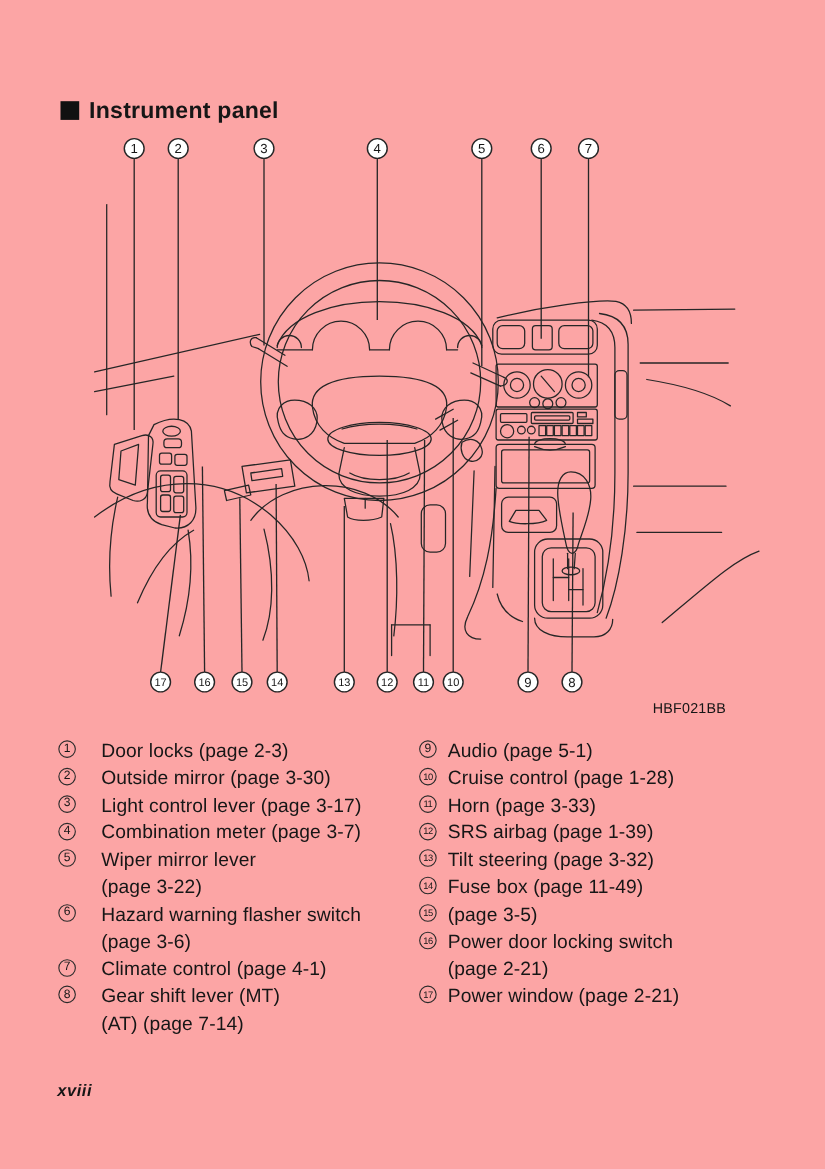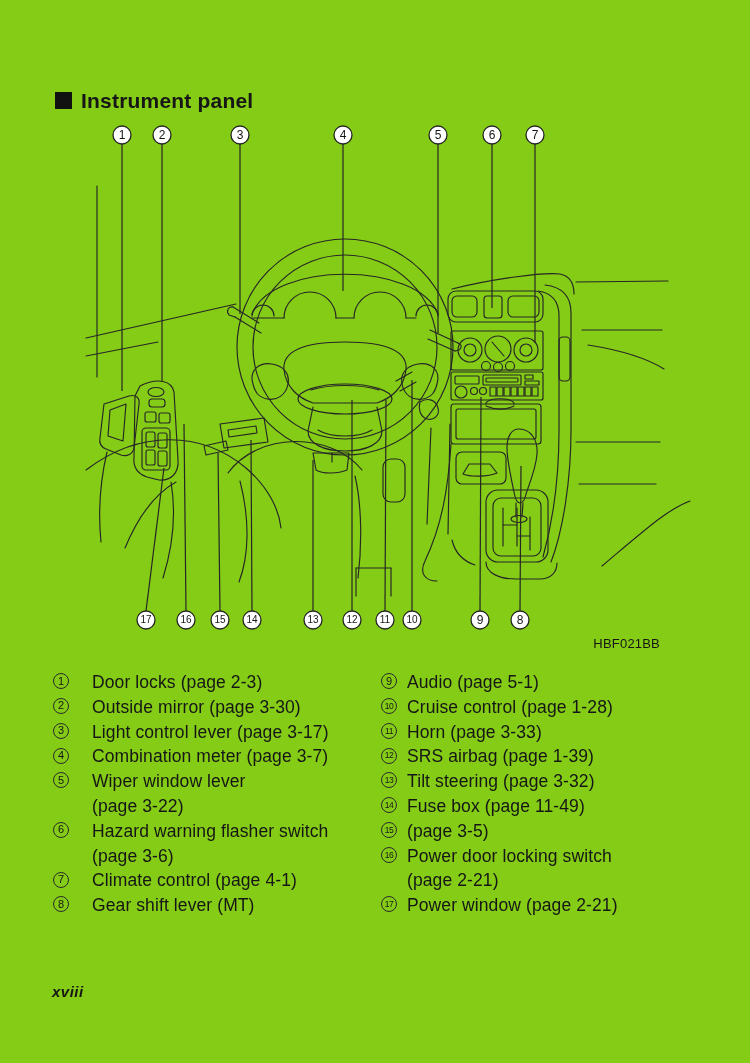--- a/index.html
+++ b/index.html
@@ -1,17 +1,17 @@
 <!DOCTYPE html>
 <html><head>
 <meta charset="utf-8">
 <style>
   html,body{margin:0;padding:0;background:#ffffff;}
   body{width:750px;height:1063px;position:relative;font-family:"Liberation Sans",sans-serif;color:#161616;}
-  .page{position:absolute;inset:0;background:#84cc16;overflow:hidden;}
+  .page{position:absolute;inset:0;background:#fca5a5;overflow:hidden;}
 
   
   .title-block{position:absolute;left:55px;top:90px;display:flex;align-items:center;gap:9px;}
   .title-square{width:17px;height:17px;background:#111;flex:0 0 auto;}
   .page-title{font-size:21px;font-weight:bold;letter-spacing:.2px;margin:0;line-height:21px;}
 
   
   .diagram-svg{position:absolute;left:0;top:0;width:750px;height:1063px;}
   .art{stroke:#262626;fill:none;stroke-width:1.15;stroke-linecap:round;stroke-linejoin:round;}
   .callout-line{stroke:#262626;stroke-width:1.2;fill:none;}
@@ -271,24 +271,24 @@
       </g>
   </svg>
 
   <div class="figure-code">HBF021BB</div>
 
   <ul class="legend-col col-left" id="legend-left">
       <li class="litem"><span class="cnum">1</span><span><span class="lline">Door locks (page 2-3)</span></span></li>
       <li class="litem"><span class="cnum">2</span><span><span class="lline">Outside mirror (page 3-30)</span></span></li>
       <li class="litem"><span class="cnum">3</span><span><span class="lline">Light control lever (page 3-17)</span></span></li>
       <li class="litem"><span class="cnum">4</span><span><span class="lline">Combination meter (page 3-7)</span></span></li>
-      <li class="litem"><span class="cnum">5</span><span><span class="lline">Wiper window lever</span><span class="lline">(page 3-22)</span></span></li>
+      <li class="litem"><span class="cnum">5</span><span><span class="lline">Wiper mirror lever</span><span class="lline">(page 3-22)</span></span></li>
       <li class="litem"><span class="cnum">6</span><span><span class="lline">Hazard warning flasher switch</span><span class="lline">(page 3-6)</span></span></li>
       <li class="litem"><span class="cnum">7</span><span><span class="lline">Climate control (page 4-1)</span></span></li>
-      <li class="litem"><span class="cnum">8</span><span><span class="lline">Gear shift lever (MT)</span></span></li>
+      <li class="litem"><span class="cnum">8</span><span><span class="lline">Gear shift lever (MT)</span><span class="lline">(AT) (page 7-14)</span></span></li>
     </ul>
   <ul class="legend-col col-right" id="legend-right">
       <li class="litem"><span class="cnum">9</span><span><span class="lline">Audio (page 5-1)</span></span></li>
       <li class="litem"><span class="cnum two">10</span><span><span class="lline">Cruise control (page 1-28)</span></span></li>
       <li class="litem"><span class="cnum two">11</span><span><span class="lline">Horn (page 3-33)</span></span></li>
       <li class="litem"><span class="cnum two">12</span><span><span class="lline">SRS airbag (page 1-39)</span></span></li>
       <li class="litem"><span class="cnum two">13</span><span><span class="lline">Tilt steering (page 3-32)</span></span></li>
       <li class="litem"><span class="cnum two">14</span><span><span class="lline">Fuse box (page 11-49)</span></span></li>
       <li class="litem"><span class="cnum two">15</span><span><span class="lline">(page 3-5)</span></span></li>
       <li class="litem"><span class="cnum two">16</span><span><span class="lline">Power door locking switch</span><span class="lline">(page 2-21)</span></span></li>

